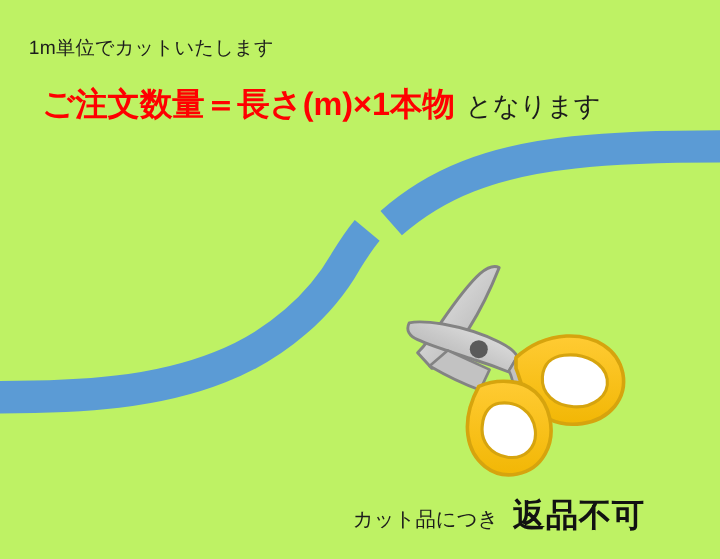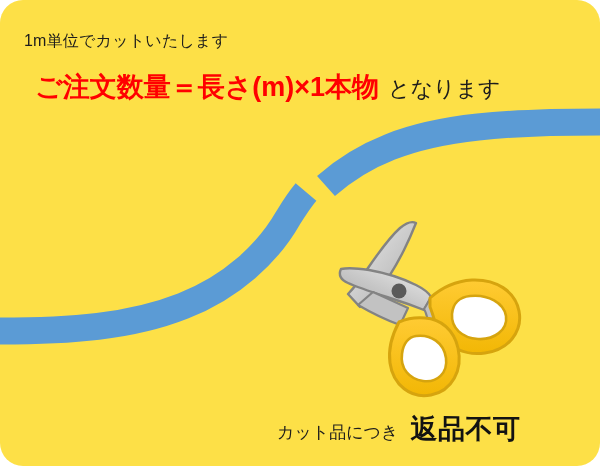--- a/index.html
+++ b/index.html
@@ -58,21 +58,21 @@
   #line-headline .blk {
     font-size: 22px;
     font-weight: 400;
     color: #1c1c1c;
     letter-spacing: 0px;
     vertical-align: baseline;
     padding-left: 9px;
   }
   
   #line-caution {
-    left: 277px;
+    left: 294px;
     top: 416px;
     font-size: 0;
   }
   #line-caution .small {
     font-size: 17px;
     font-weight: 400;
     color: #1c1c1c;
     vertical-align: baseline;
   }
   #line-caution .big {
@@ -80,21 +80,21 @@
     font-weight: 700;
     color: #121212;
     vertical-align: baseline;
     padding-left: 12px;
     letter-spacing: 0.5px;
   }
 </style>
 </head>
 <body>
 
-<div id="canvas" style="background: #fde047; border-radius: 23px;">
+<div id="canvas" style="background: #bef264;">
 
   <svg id="artwork" viewBox="0 0 600 466" xmlns="http://www.w3.org/2000/svg" aria-hidden="true">
 
     <defs>
       <linearGradient id="bladeGradA" x1="0" y1="0" x2="1" y2="1">
         <stop offset="0%" stop-color="#E8E8E8"></stop>
         <stop offset="45%" stop-color="#CFCFCF"></stop>
         <stop offset="100%" stop-color="#ACACAC"></stop>
       </linearGradient>
       <linearGradient id="bladeGradB" x1="1" y1="0" x2="0" y2="1">

